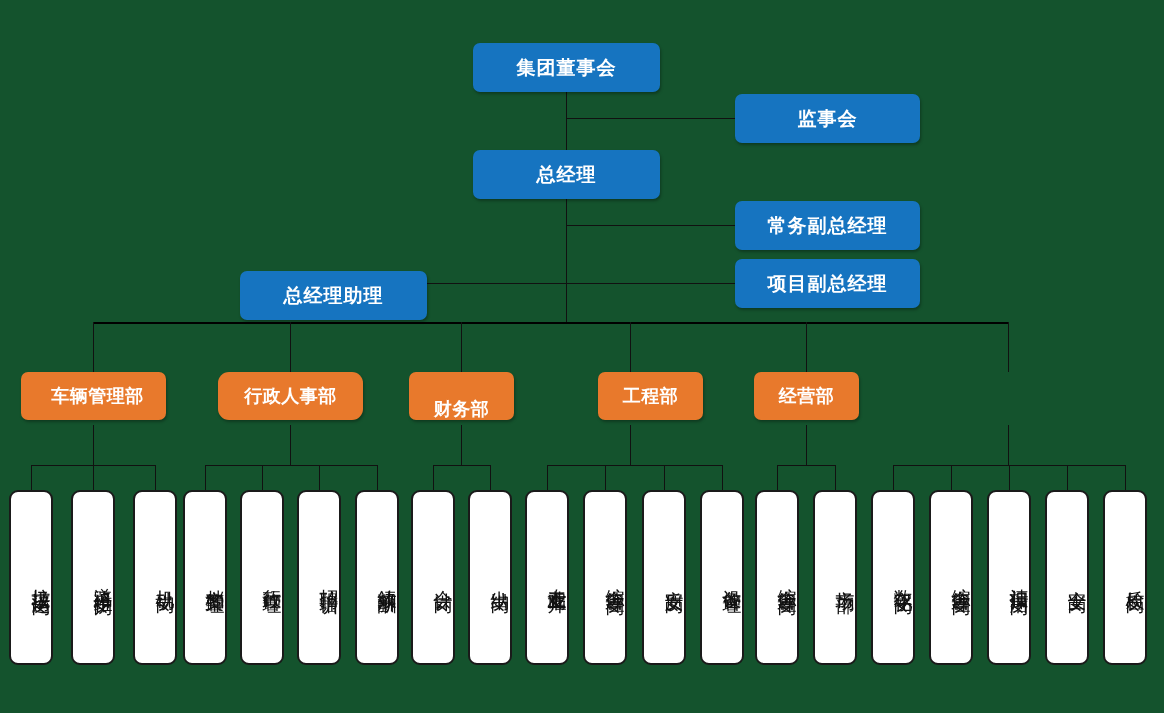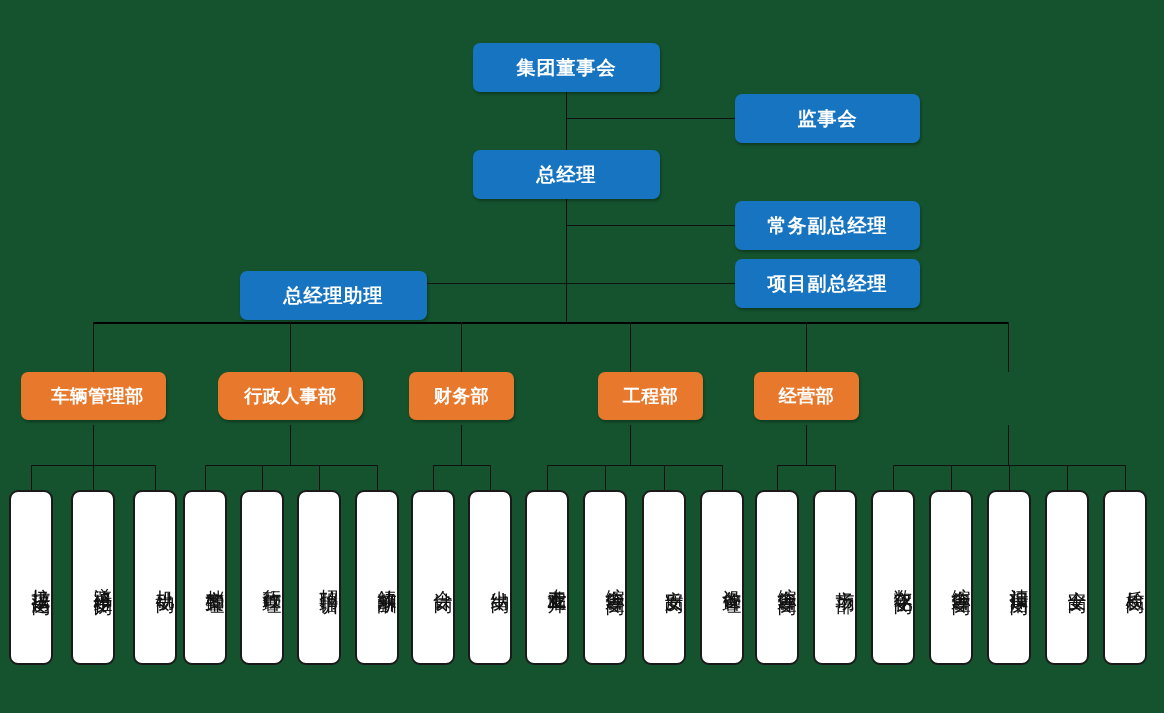--- a/index.html
+++ b/index.html
@@ -170,21 +170,21 @@
   </div>
 
   <div class="node orange" style="left:21px; top:372px; width:145px; height:48px;padding-left:8px;">
     <span>车辆管理部</span>
   </div>
 
   <div class="node orange" style="left:218px; top:372px; width:145px; height:48px;border-radius:11px;">
     <span>行政人事部</span>
   </div>
 
-  <div class="node orange" style="left:409px; top:372px; width:105px; height:48px;">
+  <div class="node orange" style="left:409px; top:372px; width:105px; height:48px;align-items:flex-end;">
     <span>财务部</span>
   </div>
 
   <div class="node orange" style="left:598px; top:372px; width:105px; height:48px;">
     <span>工程部</span>
   </div>
 
   <div class="node orange" style="left:754px; top:372px; width:105px; height:48px;">
     <span>经营部</span>
   </div>

